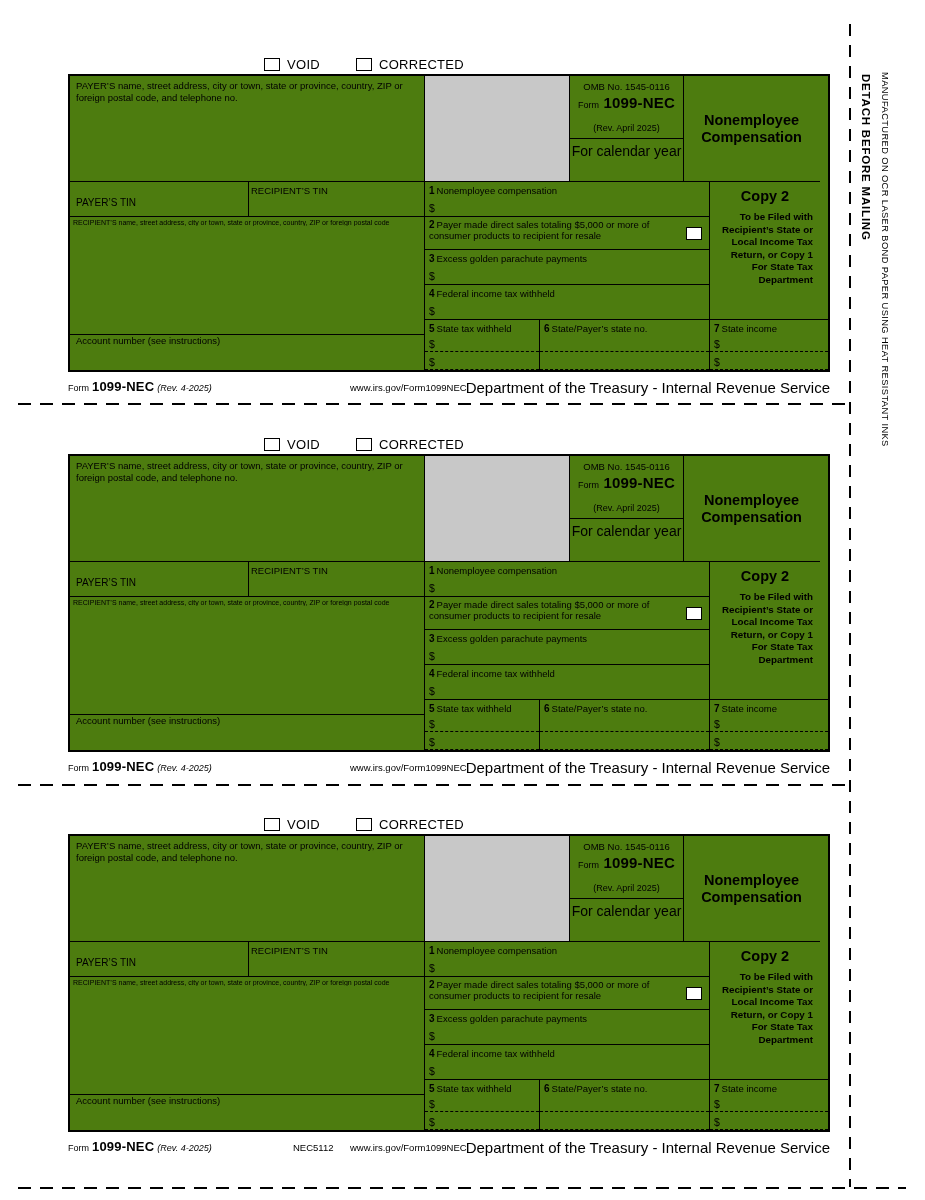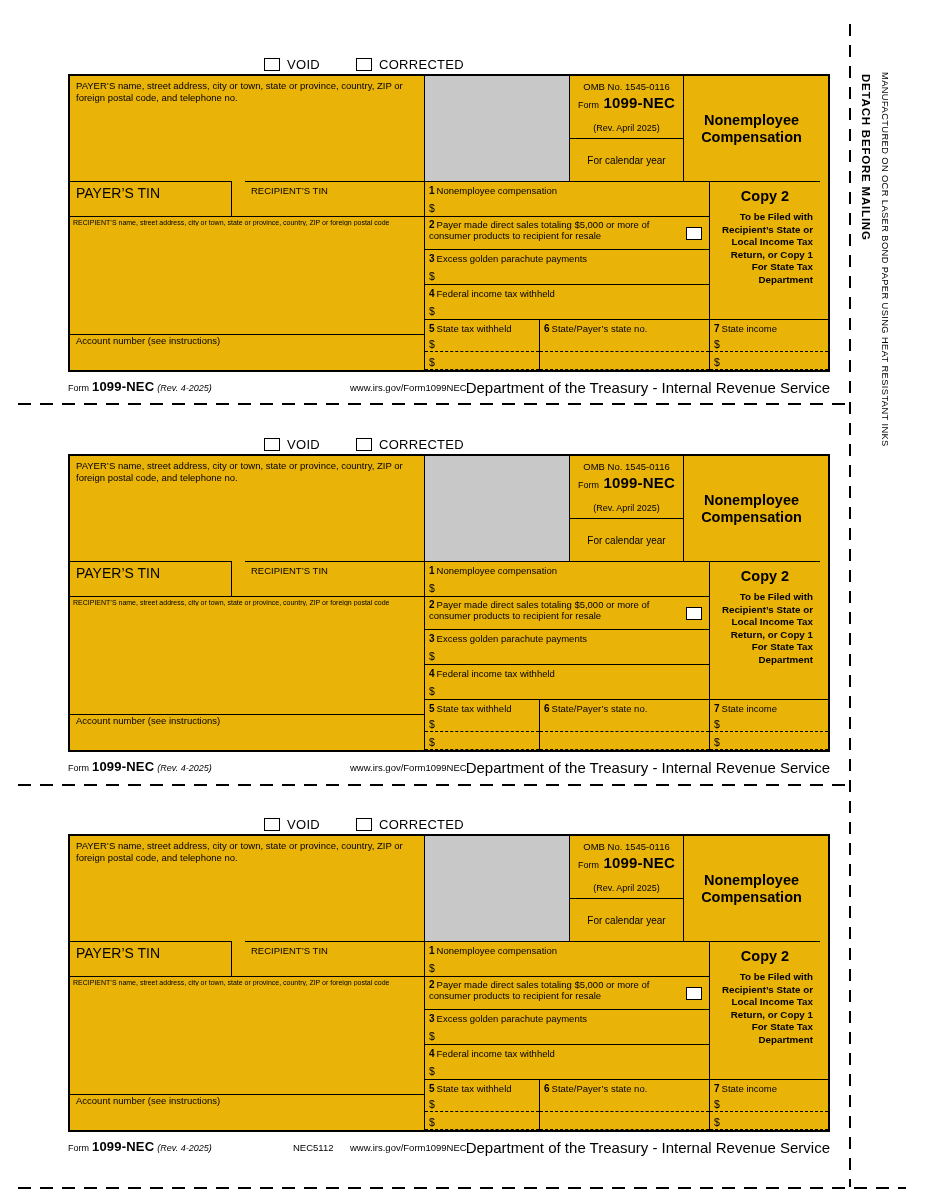--- a/index.html
+++ b/index.html
@@ -13,40 +13,40 @@
   
   .copy-slot { position:absolute; left:68px; width:762px; }
   .copy-1 { top:54px; } .copy-2 { top:434px; } .copy-3 { top:814px; }
 
   
   .void-row { height:20px; display:flex; align-items:center; gap:7px; padding-left:196px; font-size:13px; letter-spacing:0.3px; }
   .checkbox { width:16px; height:13px; border:1.5px solid #000; display:inline-block; background:#fff; flex:0 0 auto; }
   .gap { width:22px; display:inline-block; }
 
   
-  .form-box { position:relative; width:762px; height:298px; border:2px solid #000; background:#eab308; }
+  .form-box { position:relative; width:762px; height:298px; border:2px solid #000; background:#4d7c0f; }
   .cell { position:absolute; }
   .bR { border-right:1.5px solid #000; }
   .bT { border-top:1.5px solid #000; }
 
   .c-payer { left:0; top:0; width:355px; height:105px; padding:4px 6px; font-size:9.5px; line-height:11.5px; }
   .c-gray  { left:355px; top:0; width:145px; height:105px; background:#c8c8c8; }
   .c-omb   { left:500px; top:0; width:114px; height:105px; text-align:center; }
   .c-title { left:605px; top:0; right:0; height:105px; display:flex; align-items:center; justify-content:center; }
   .title-text { font-size:14.5px; font-weight:bold; text-align:center; white-space:pre-line; line-height:17px; }
 
   .omb-no   { font-size:9.5px; margin-top:5px; }
   .omb-form { margin-top:2px; }
   .fw { font-size:9px; }
   .fn { font-size:15px; font-weight:bold; letter-spacing:0.2px; }
   .omb-rev  { font-size:9px; margin-top:11px; }
   .omb-div  { border-top:1.5px solid #000; margin-top:5px; }
-  .omb-year { font-size:10px; margin-top:16px; }
-
-  .c-ptin { left:0; top:105px; width:162px; height:35px; padding:3px 6px; font-size:14px; }
+  .omb-year { font-size:14px; margin-top:4px; }
+
+  .c-ptin { left:0; top:105px; width:179px; height:35px; padding:15px 6px; font-size:10px; }
   .c-rtin { left:175px; top:105px; width:180px; height:35px; padding:3px 6px; font-size:9.5px; }
   .c-box1 { left:355px; top:105px; width:285px; height:35px; }
   .c-copy2 { left:640px; top:105px; right:8px; height:138px; padding:4px 5px; }
   .copy2-title { text-align:center; font-weight:bold; font-size:14.5px; margin-top:2px; }
   .copy2-note  { margin-top:7px; font-weight:bold; font-size:9.8px; line-height:12.5px; text-align:right; white-space:pre-line; padding-right:2px; }
 
   .c-recip { left:0; top:140px; width:355px; height:118px; padding:2px 3px; }
   .recip-label { font-size:7px; white-space:nowrap; overflow:hidden; display:block; }
 
   .c-box2 { left:355px; top:140px; width:285px; height:33px; padding:2px 32px 2px 4px; font-size:9.5px; line-height:11px; }

